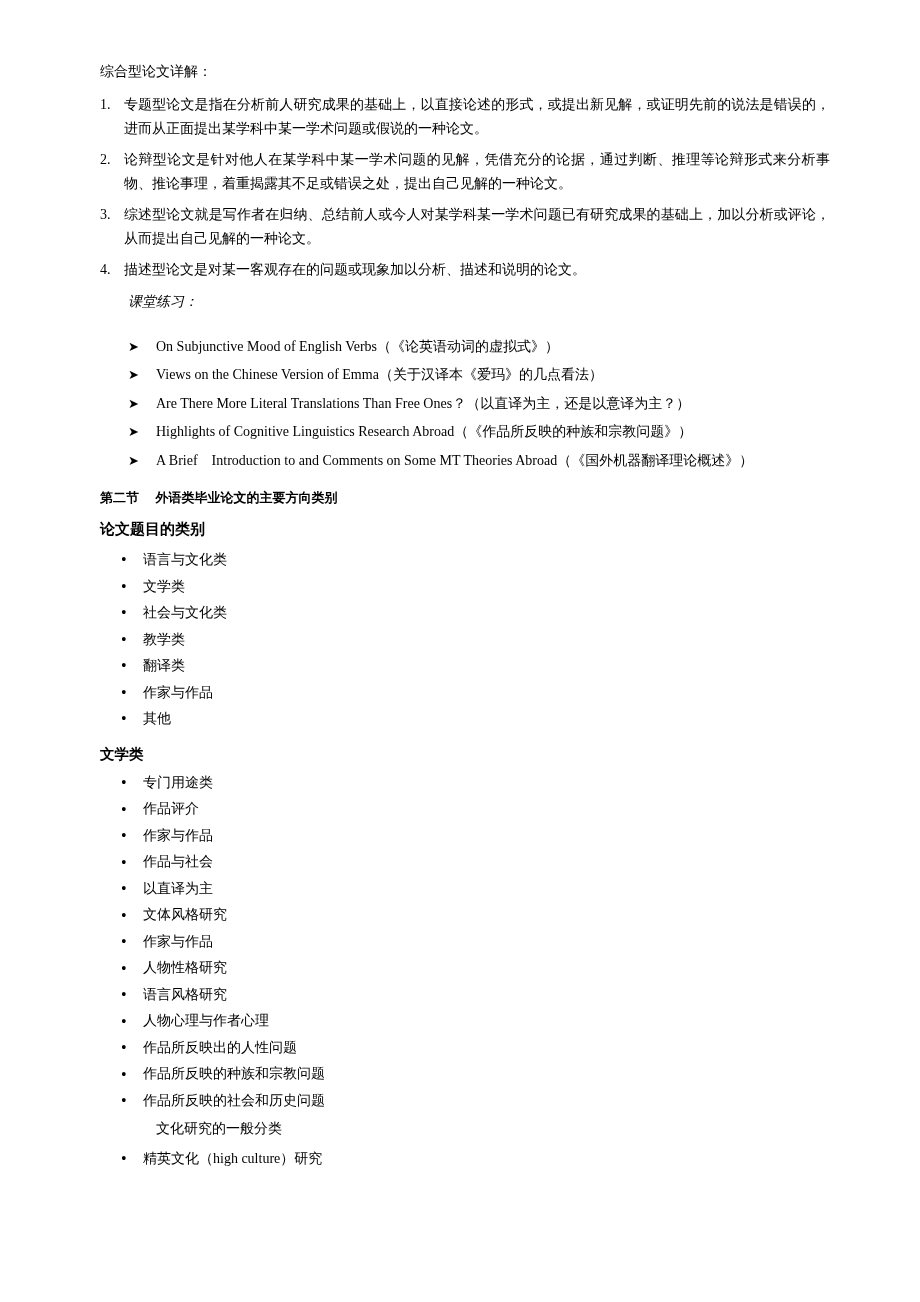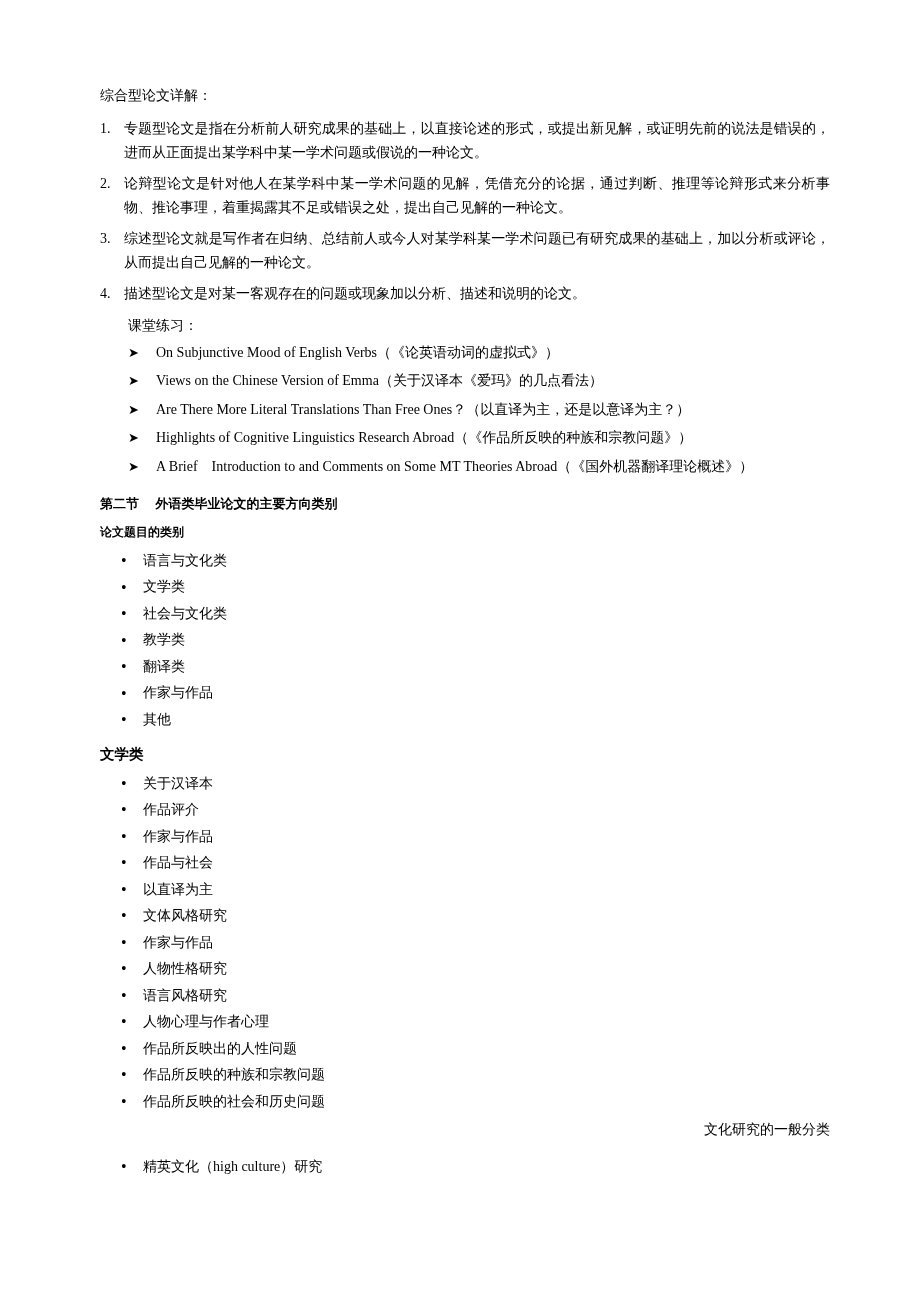--- a/index.html
+++ b/index.html
@@ -11,21 +11,21 @@
     body {
       background: #fff;
       font-family: "SimSun", "宋体", serif;
       font-size: 14px;
       color: #000;
       width: 920px;
       min-height: 1302px;
     }
 
     .page {
-      padding: 84px 90px 60px 100px;
+      padding: 60px 90px 60px 100px;
       line-height: 1.75;
     }
 
     .section-intro {
       margin-bottom: 8px;
     }
 
     .numbered-list {
       list-style: none;
       padding: 0;
@@ -43,22 +43,23 @@
       font-family: "SimSun", serif;
     }
 
     .li-content {
       flex: 1;
       text-indent: 0;
     }
 
     .classroom-label {
       margin-top: 4px;
-      margin-bottom: 2px;
+      margin-bottom: 20px;
       text-indent: 2em;
+      font-style: italic;
     }
 
     .arrow-list {
       list-style: none;
       padding: 0;
       margin: 0 0 6px 2em;
     }
 
     .arrow-list li {
       display: flex;
@@ -81,21 +82,21 @@
       font-weight: bold;
       font-family: "SimHei", "黑体", sans-serif;
       font-size: 13px;
       margin-top: 14px;
       margin-bottom: 6px;
     }
 
     .sub-heading {
       font-weight: bold;
       font-family: "SimHei", "黑体", sans-serif;
-      font-size: 12px;
+      font-size: 15px;
       margin-bottom: 6px;
     }
 
     .category-heading {
       font-weight: bold;
       font-family: "SimHei", "黑体", sans-serif;
       font-size: 14.5px;
       margin-top: 10px;
       margin-bottom: 4px;
     }
@@ -113,22 +114,21 @@
     }
 
     .bullet-symbol {
       min-width: 22px;
       font-size: 16px;
       line-height: 1;
     }
 
     .culture-indent {
       text-indent: 4em;
-      margin-bottom: 12px;
-      text-align: right;
+      margin-bottom: 5px;
     }
   </style>
 </head>
 <body>
 
 <div class="page">
 
   <div class="section-intro">
     <span>综合型论文详解：</span>
   </div>
@@ -222,21 +222,21 @@
       <span class="bullet-symbol">•</span>
       <span>其他</span>
     </li>
   </ul>
 
   <div class="category-heading">文学类</div>
 
   <ul class="bullet-list">
     <li>
       <span class="bullet-symbol">•</span>
-      <span>关于汉译本</span>
+      <span>专门用途类</span>
     </li>
     <li>
       <span class="bullet-symbol">•</span>
       <span>作品评介</span>
     </li>
     <li>
       <span class="bullet-symbol">•</span>
       <span>作家与作品</span>
     </li>
     <li>

